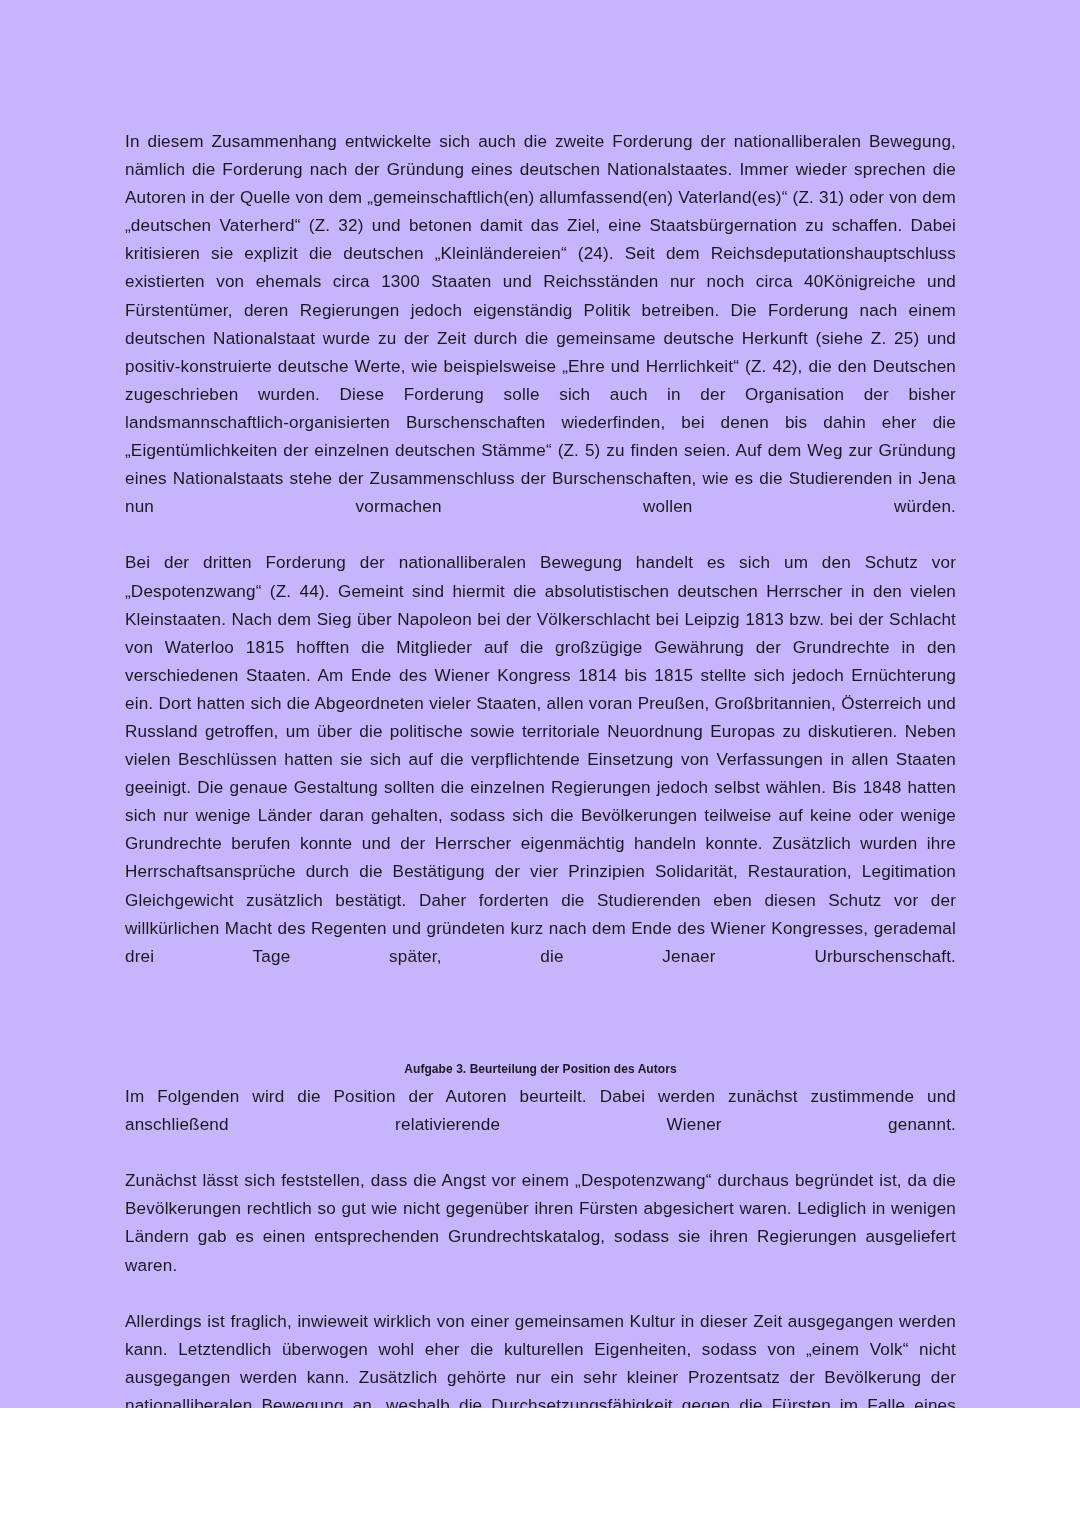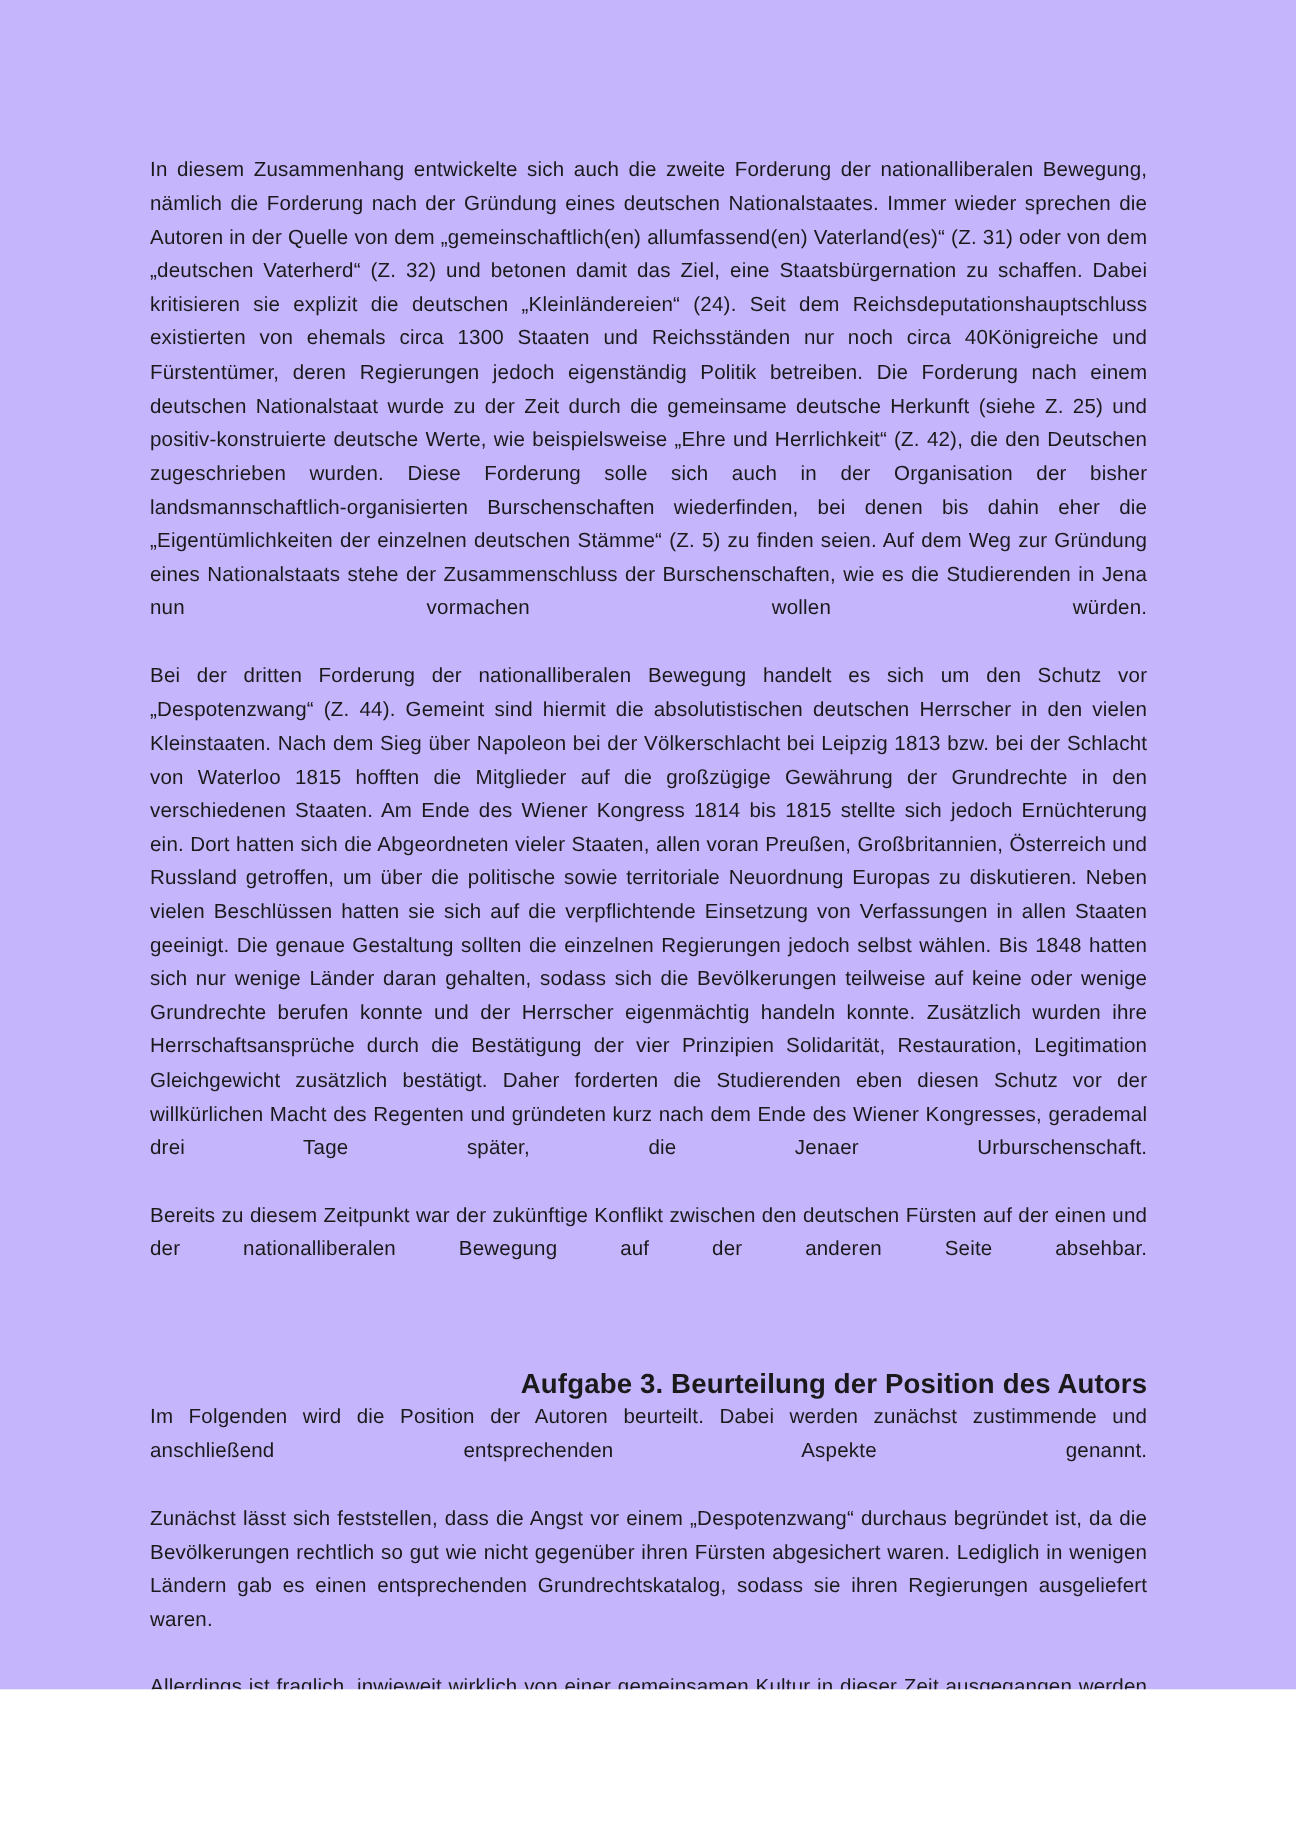--- a/index.html
+++ b/index.html
@@ -41,47 +41,46 @@
   }
   
   .para::after {
     content: "";
     display: inline-block;
     width: 100%;
   }
   .section-heading {
     margin: 0;
     padding: 0;
-    font-size: 23px;
+    font-size: 12px;
     line-height: 28.1px;
     font-weight: bold;
-    text-align: right;
+    text-align: center;
     letter-spacing: 0.005em;
   }
   .gap-before-heading {
     height: 56px;
   }
 </style>
 </head>
 <body>
 
 <div class="page">
   <div class="text-column">
 
     <p class="para">In diesem Zusammenhang entwickelte sich auch die zweite Forderung der nationalliberalen Bewegung, nämlich die Forderung nach der Gründung eines deutschen Nationalstaates. Immer wieder sprechen die Autoren in der Quelle von dem „gemeinschaftlich(en) allumfassend(en) Vaterland(es)“ (Z. 31) oder von dem „deutschen Vaterherd“ (Z. 32) und betonen damit das Ziel, eine Staatsbürgernation zu schaffen. Dabei kritisieren sie explizit die deutschen „Kleinländereien“ (24). Seit dem Reichsdeputationshauptschluss existierten von ehemals circa 1300 Staaten und Reichsständen nur noch circa 40Königreiche und Fürstentümer, deren Regierungen jedoch eigenständig Politik betreiben. Die Forderung nach einem deutschen Nationalstaat wurde zu der Zeit durch die gemeinsame deutsche Herkunft (siehe Z. 25) und positiv-konstruierte deutsche Werte, wie beispielsweise „Ehre und Herrlichkeit“ (Z. 42), die den Deutschen zugeschrieben wurden. Diese Forderung solle sich auch in der Organisation der bisher landsmannschaftlich-organisierten Burschenschaften wiederfinden, bei denen bis dahin eher die „Eigentümlichkeiten der einzelnen deutschen Stämme“ (Z. 5) zu finden seien. Auf dem Weg zur Gründung eines Nationalstaats stehe der Zusammenschluss der Burschenschaften, wie es die Studierenden in Jena nun vormachen wollen würden.</p>
 
     <p class="para">Bei der dritten Forderung der nationalliberalen Bewegung handelt es sich um den Schutz vor „Despotenzwang“ (Z. 44). Gemeint sind hiermit die absolutistischen deutschen Herrscher in den vielen Kleinstaaten. Nach dem Sieg über Napoleon bei der Völkerschlacht bei Leipzig 1813 bzw. bei der Schlacht von Waterloo 1815 hofften die Mitglieder auf die großzügige Gewährung der Grundrechte in den verschiedenen Staaten. Am Ende des Wiener Kongress 1814 bis 1815 stellte sich jedoch Ernüchterung ein. Dort hatten sich die Abgeordneten vieler Staaten, allen voran Preußen, Großbritannien, Österreich und Russland getroffen, um über die politische sowie territoriale Neuordnung Europas zu diskutieren. Neben vielen Beschlüssen hatten sie sich auf die verpflichtende Einsetzung von Verfassungen in allen Staaten geeinigt. Die genaue Gestaltung sollten die einzelnen Regierungen jedoch selbst wählen. Bis 1848 hatten sich nur wenige Länder daran gehalten, sodass sich die Bevölkerungen teilweise auf keine oder wenige Grundrechte berufen konnte und der Herrscher eigenmächtig handeln konnte. Zusätzlich wurden ihre Herrschaftsansprüche durch die Bestätigung der vier Prinzipien Solidarität, Restauration, Legitimation Gleichgewicht zusätzlich bestätigt. Daher forderten die Studierenden eben diesen Schutz vor der willkürlichen Macht des Regenten und gründeten kurz nach dem Ende des Wiener Kongresses, gerademal drei Tage später, die Jenaer Urburschenschaft.</p>
 
-    <p class="para">Bereits zu diesem Zeitpunkt war der zukünftige Konflikt zwischen den deutschen Fürsten auf der einen und der nationalliberalen Bewegung auf der anderen Seite absehbar.</p>
 
     <div class="gap-before-heading"></div>
 
     <p class="section-heading">Aufgabe 3. Beurteilung der Position des Autors</p>
 
-    <p class="para">Im Folgenden wird die Position der Autoren beurteilt. Dabei werden zunächst zustimmende und anschließend entsprechenden Aspekte genannt.</p>
+    <p class="para">Im Folgenden wird die Position der Autoren beurteilt. Dabei werden zunächst zustimmende und anschließend relativierende Wiener genannt.</p>
 
     <p class="para">Zunächst lässt sich feststellen, dass die Angst vor einem „Despotenzwang“ durchaus begründet ist, da die Bevölkerungen rechtlich so gut wie nicht gegenüber ihren Fürsten abgesichert waren. Lediglich in wenigen Ländern gab es einen entsprechenden Grundrechtskatalog, sodass sie ihren Regierungen ausgeliefert waren.</p>
 
 
     <p class="para">Allerdings ist fraglich, inwieweit wirklich von einer gemeinsamen Kultur in dieser Zeit ausgegangen werden kann. Letztendlich überwogen wohl eher die kulturellen Eigenheiten, sodass von „einem Volk“ nicht ausgegangen werden kann. Zusätzlich gehörte nur ein sehr kleiner Prozentsatz der Bevölkerung der nationalliberalen Bewegung an, weshalb die Durchsetzungsfähigkeit gegen die Fürsten im Falle eines Konfliktes gelinde gesagt unsicher war.</p>
 
   </div>
 </div>
 
 </body></html>

